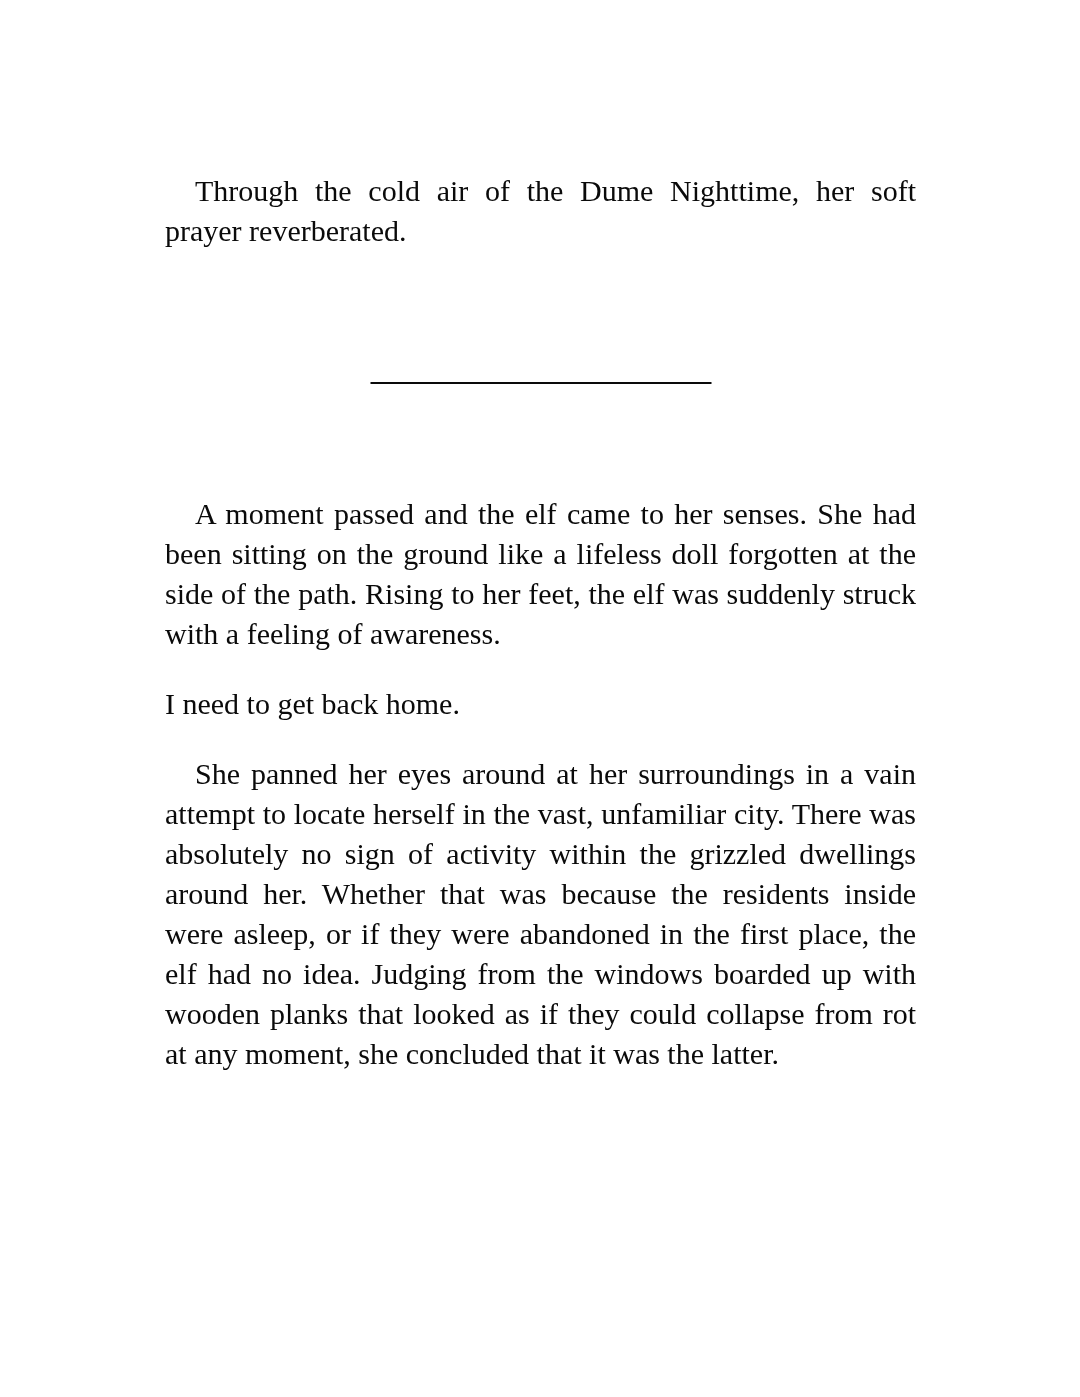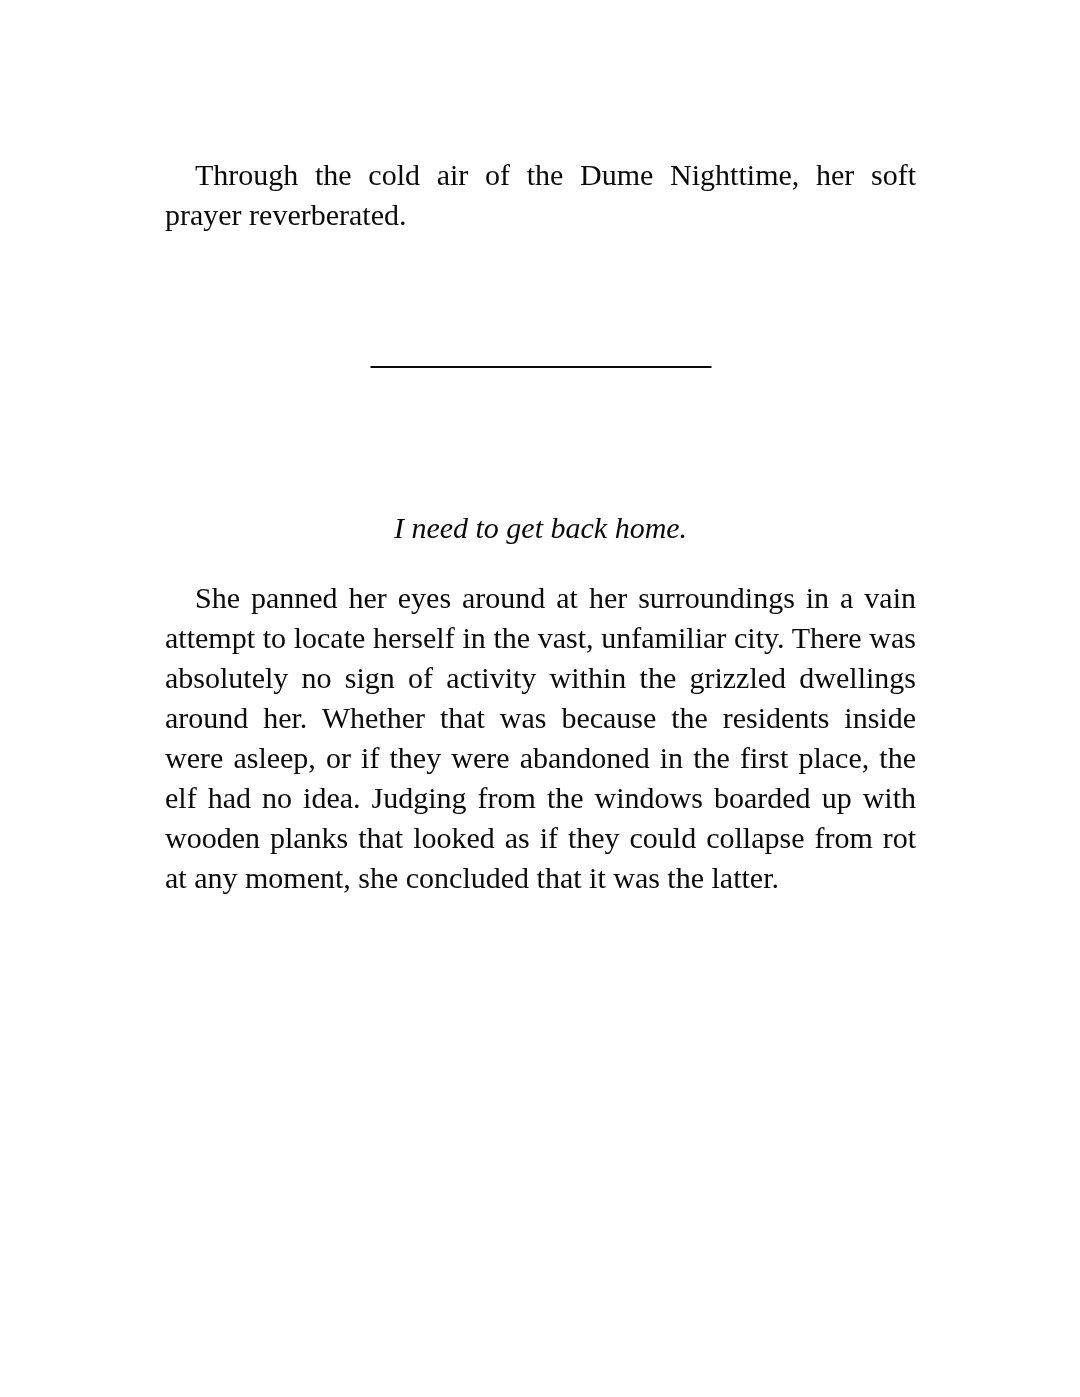--- a/index.html
+++ b/index.html
@@ -6,21 +6,21 @@
   html, body {
     margin: 0;
     padding: 0;
     background: #ffffff;
   }
   .page {
     position: relative;
     width: 1080px;
     height: 1107px;
     background: #ffffff;
-    margin: 0 auto;
+    margin: 16px auto;
     overflow: hidden;
     font-family: "Liberation Serif", "DejaVu Serif", serif;
     color: #0a0a0a;
     -webkit-font-smoothing: antialiased;
   }
 
   .text-block {
     position: absolute;
     left: 165px;
     top: 155px;
@@ -36,22 +36,21 @@
     text-indent: 30px;
     hyphens: none;
     color: #0a0a0a;
   }
 
   p.body-par.no-indent {
     text-indent: 0;
   }
 
   p.body-par.italic-line {
-    font-style: italic;
-    text-align: center;
+    text-align: left;
     text-indent: 0;
   }
 
   p.body-par.last-line-justify {
     text-align: justify;
   }
   p.body-par.last-line-justify::after {
     content: "";
     display: inline-block;
     width: 100%;
@@ -97,20 +96,21 @@
 
     <p class="body-par">Through the cold air of the Dume Nighttime, her soft prayer reverberated.</p>
 
     <div class="gap-sm"></div>
 
 
     <div class="section-break">
       <div class="rule"></div>
     </div>
 
+    <p class="body-par">A moment passed and the elf came to her senses. She had been sitting on the ground like a lifeless doll forgotten at the side of the path. Rising to her feet, the elf was suddenly struck with a feeling of awareness.</p>
 
     <div class="gap-md"></div>
 
     <p class="body-par italic-line">I need to get back home.</p>
 
     <div class="gap-md"></div>
 
     <p class="body-par">She panned her eyes around at her surroundings in a vain attempt to locate herself in the vast, unfamiliar city. There was absolutely no sign of activity within the grizzled dwellings around her. Whether that was because the residents inside were asleep, or if they were abandoned in the first place, the elf had no idea. Judging from the windows boarded up with wooden planks that looked as if they could collapse from rot at any moment, she concluded that it was the latter.</p>
 
     <div class="gap-md"></div>

